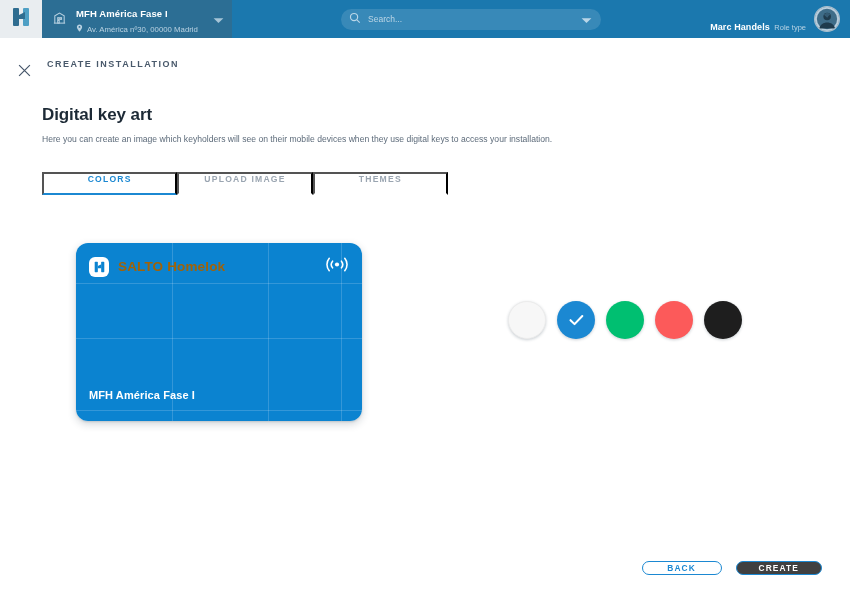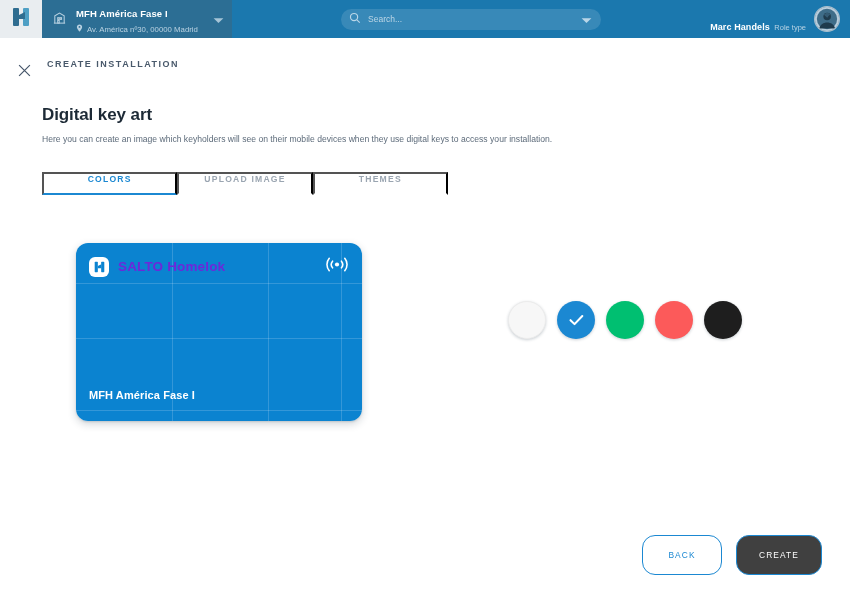--- a/index.html
+++ b/index.html
@@ -250,21 +250,21 @@
     height: 20px;
     border-radius: 6px;
     background: #ffffff;
     display: flex;
     align-items: center;
     justify-content: center;
     flex: 0 0 auto;
   }
   .brand-name {
     margin-left: 9px;
-    color: #6d28d9;
+    color: #a16207;
     font-size: 13.5px;
     font-weight: bold;
     letter-spacing: .15px;
   }
   .nfc-icon { margin-left: auto; flex: 0 0 auto; }
 
   .keycard-bottom {
     position: absolute;
     left: 13px;
     bottom: 20px;
@@ -302,25 +302,25 @@
   
   .footer {
     position: absolute;
     right: 28px;
     bottom: 30px;
     display: flex;
     align-items: center;
     gap: 14px;
   }
   .btn {
-    height: 40px;
+    height: 14px;
     border-radius: 13px;
     font-family: "Liberation Sans", sans-serif;
     font-size: 8.4px;
-    font-weight: normal;
+    font-weight: bold;
     letter-spacing: 1.1px;
     cursor: pointer;
     padding: 0 22px;
     display: flex;
     align-items: center;
     justify-content: center;
   }
   .btn-ghost {
     background: #ffffff;
     color: #1b88d2;

